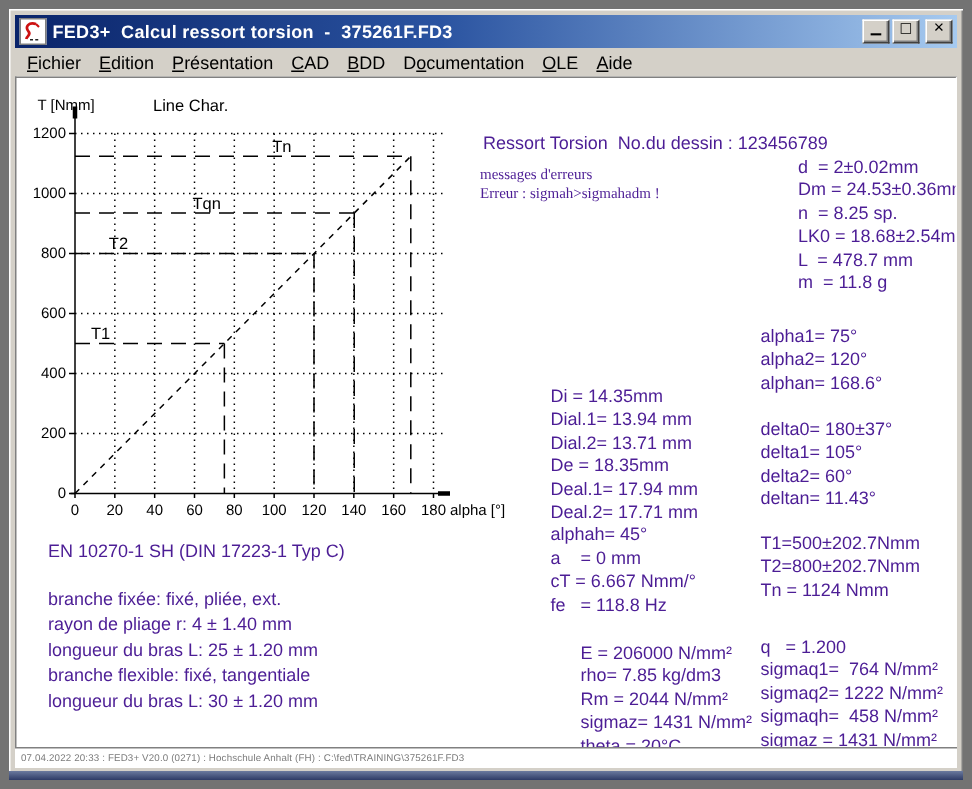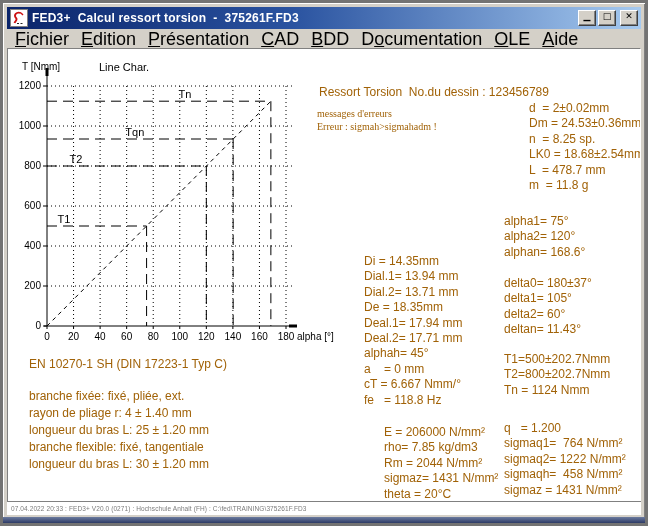--- a/index.html
+++ b/index.html
@@ -1,40 +1,40 @@
 <!DOCTYPE html>
 <html><head>
 <meta charset="utf-8">
 <style>
   html,body{margin:0;padding:0;width:648px;height:526px;overflow:hidden;
     font-family:"Liberation Sans",sans-serif;background:#d4d0c8;}
   .window{position:absolute;inset:0;background:#d4d0c8;
-    border:3px solid #737373;
+    border:6px solid #737373;
     box-shadow:inset 1px 1px 0 #ffffff, inset -1px -1px 0 #808080;}
   .titlebar{position:absolute;left:4px;top:4px;right:4px;height:22px;
     background:linear-gradient(90deg,#0a246a 0%,#2a53a0 45%,#a6caf0 100%);
     display:flex;align-items:center;padding:0 3px;}
   .app-icon{width:16px;height:16px;background:#ffffff;border:1px solid #808080;
     display:inline-block;flex:none;}
   .title-text{color:#ffffff;font-weight:bold;font-size:12px;margin-left:4px;flex:1;
     white-space:pre;letter-spacing:.2px;}
   .win-buttons{display:flex;gap:2px;align-items:center;}
   .win-btn{width:16px;height:14px;background:#d4d0c8;
     border:1px solid;border-color:#ffffff #404040 #404040 #ffffff;
     box-shadow:inset -1px -1px 0 #808080;
     font-size:9px;line-height:11px;text-align:center;font-weight:bold;color:#000;
     font-family:"DejaVu Sans",sans-serif;cursor:default;}
   .win-btn.close{margin-left:2px;}
   .menubar{position:absolute;left:4px;top:27px;right:4px;height:18px;background:#d4d0c8;
-    display:flex;align-items:center;font-size:18px;color:#000;padding-left:2px;}
+    display:flex;align-items:center;font-size:12px;color:#000;padding-left:2px;}
   .menuitem{padding:1px 6px;white-space:pre;}
   .menuitem u{text-decoration:underline;}
   .client{position:absolute;left:4px;top:45px;right:4px;bottom:21px;background:#ffffff;
     border:1px solid;border-color:#808080 #ffffff #ffffff #808080;overflow:hidden;}
-  .tblock{position:absolute;font-size:12px;line-height:15.4px;color:#a16207;white-space:pre;}
+  .tblock{position:absolute;font-size:12px;line-height:15.4px;color:#4c1d95;white-space:pre;}
   .tblock .tline{white-space:pre;}
   .tblock.small{font-size:10px;line-height:13px;}
   .tblock.wide{line-height:17px;}
   #chart{position:absolute;left:0;top:0;}
   .statusbar{position:absolute;left:4px;right:4px;bottom:8px;height:13px;background:#ffffff;
     border-top:1px solid #808080;display:flex;align-items:center;}
   .status-text{font-size:6.5px;color:#7b7b7b;padding-left:4px;white-space:pre;
     letter-spacing:.1px;}
   .taskbar-sliver{position:absolute;left:0;right:0;bottom:0;height:6px;
     background:linear-gradient(#6b7a9e,#2e3b66);}

